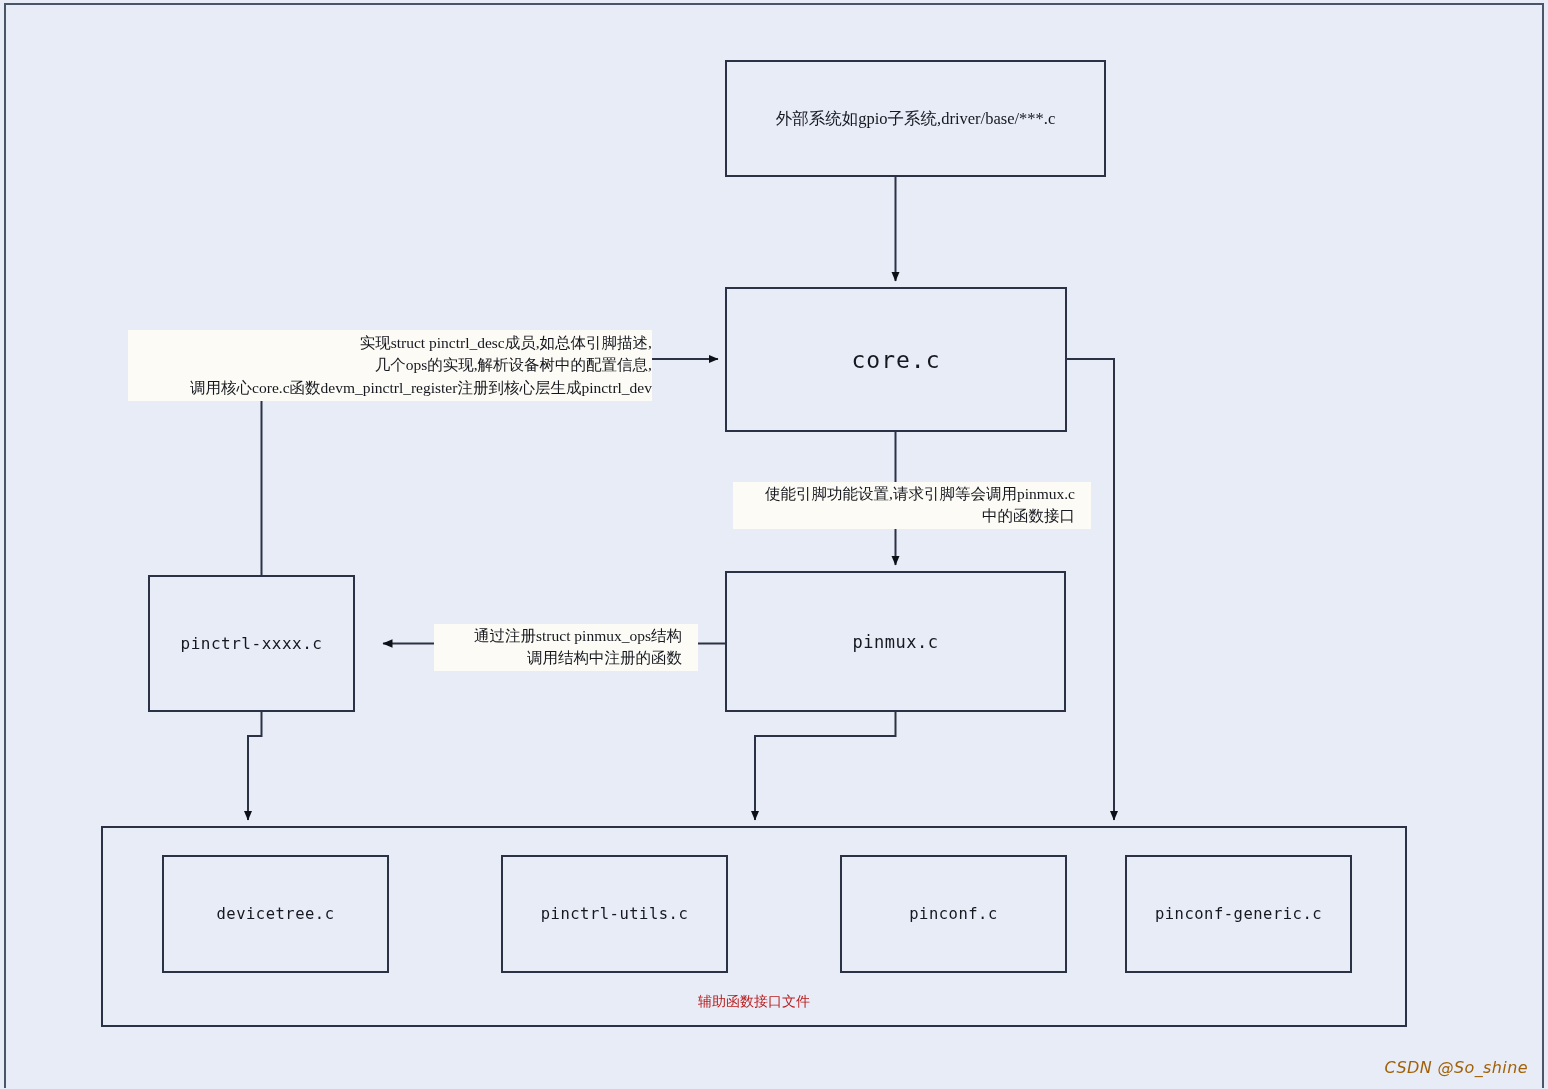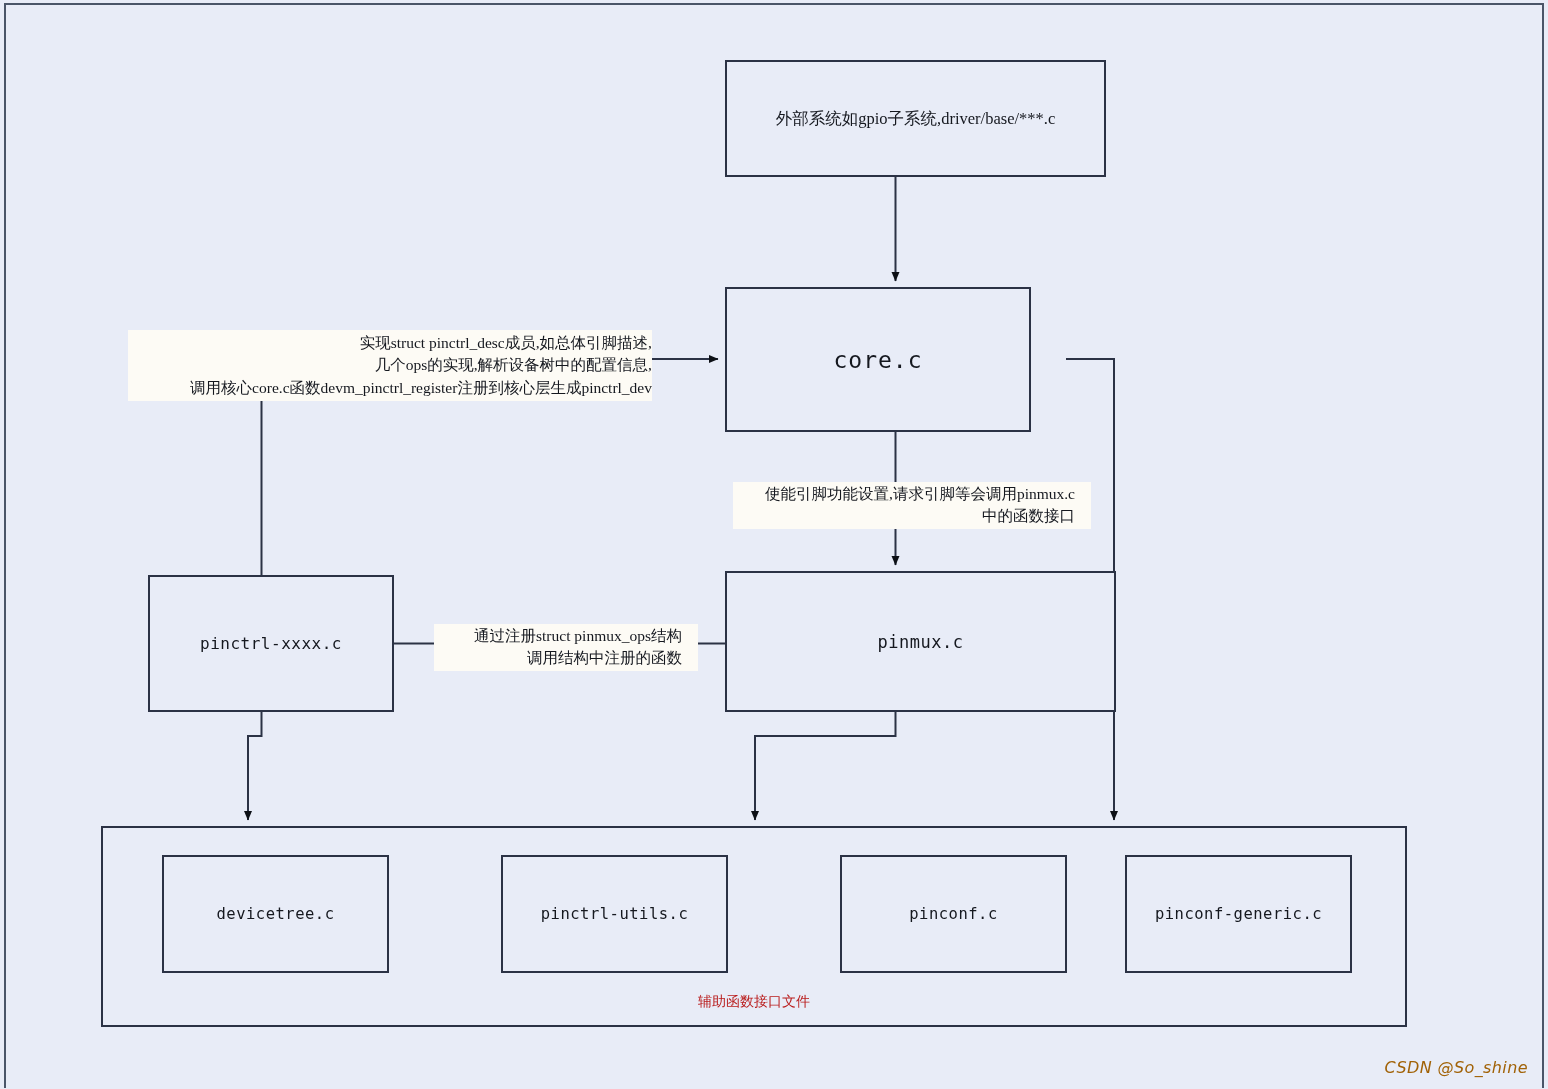--- a/index.html
+++ b/index.html
@@ -63,37 +63,37 @@
     top: 60px;
     width: 381px;
     height: 117px;
   }
   #node-external .node-label {
     font-size: 16.5px;
   }
   #node-core {
     left: 725px;
     top: 287px;
-    width: 306px;
+    width: 342px;
     height: 145px;
   }
   #node-core .node-label {
     font-size: 23px;
     letter-spacing: 1px;
   }
   #node-pinmux {
     left: 725px;
     top: 571px;
-    width: 391px;
+    width: 341px;
     height: 141px;
   }
   #node-pinctrl-drv {
     left: 148px;
     top: 575px;
-    width: 246px;
+    width: 207px;
     height: 137px;
   }
   #node-pinctrl-drv .node-label {
     font-size: 16px;
   }
   #container-helpers {
     position: absolute;
     left: 101px;
     top: 826px;
     width: 1306px;

